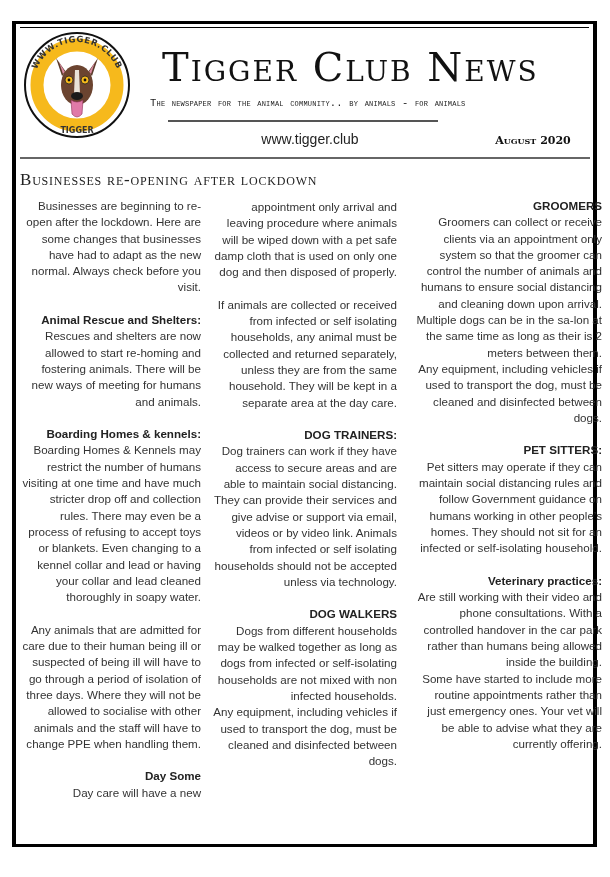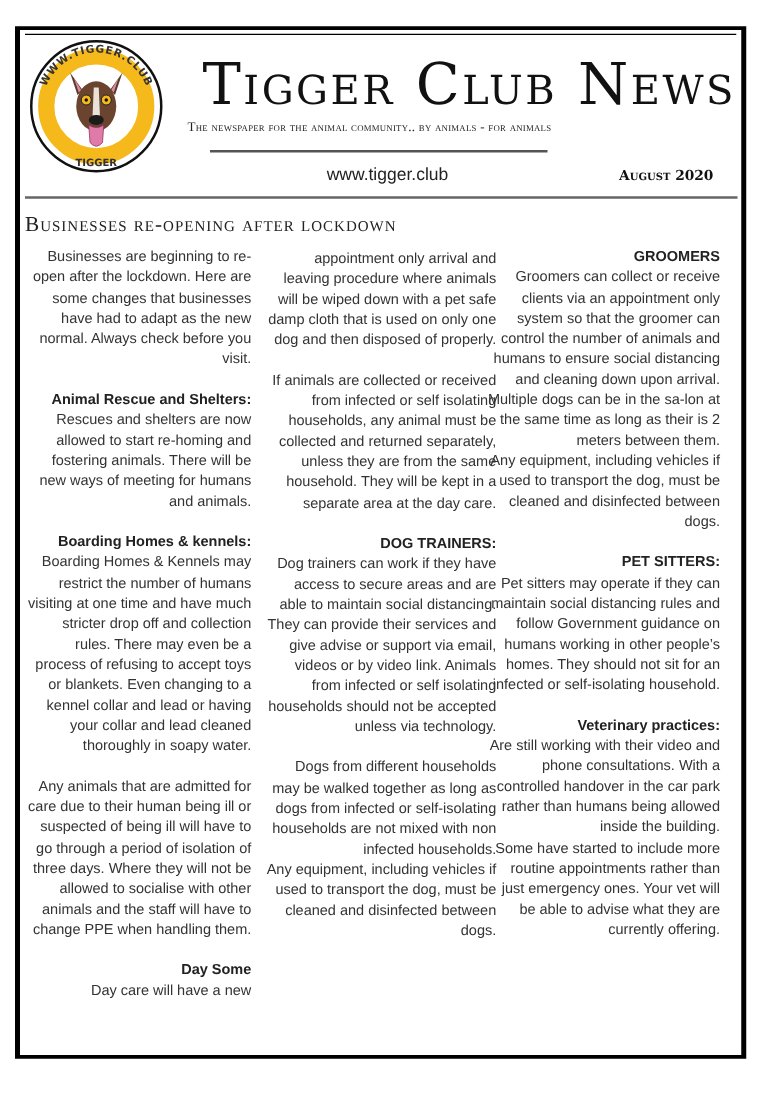--- a/index.html
+++ b/index.html
@@ -14,25 +14,25 @@
     }
     .frame::before {
       content: ""; position: absolute; left: 4px; right: 4px; top: 3px; height: 1px; background: #000;
     }
     .logo {
       position: absolute; left: 22px; top: 30px; width: 110px; height: 110px;
     }
     .title {
       position: absolute; left: 162px; top: 42px; width: 420px;
       font-family: "DejaVu Serif", serif; font-variant: small-caps;
-      font-size: 46px; letter-spacing: 2px; color: #111; line-height: 50px; white-space: nowrap;
+      font-size: 40px; letter-spacing: 2px; color: #111; line-height: 50px; white-space: nowrap;
     }
     .subtitle {
       position: absolute; left: 150px; top: 97px; width: 430px;
-      font-family: Liberation Serif, serif; font-variant: small-caps;
+      font-family: Liberation Mono, monospace; font-variant: small-caps;
       font-size: 10.5px; color: #222; white-space: nowrap; letter-spacing: 0.2px;
     }
     .rule-short { position: absolute; left: 168px; top: 120px; width: 270px; height: 2px; background: #555; }
     .website {
       position: absolute; left: 240px; top: 131px; width: 140px; text-align: center;
       font-family: "Liberation Sans", sans-serif; font-size: 14px; color: #222;
     }
     .date {
       position: absolute; left: 488px; top: 134px; width: 90px; text-align: center;
       font-family: "DejaVu Serif", serif; font-variant: small-caps; font-weight: bold;
@@ -43,21 +43,21 @@
       position: absolute; left: 20px; top: 170px; width: 570px; 
       font-family: Liberation Serif, serif; font-variant: small-caps;
       font-size: 17px; letter-spacing: 0.8px; color: #222;
     }
     .col {
       position: absolute; top: 198px;
       font-family: "Liberation Sans", sans-serif; font-size: 11.6px; line-height: 16.3px; color: #333; text-align: right;
     }
     .col1 { left: 21px; width: 180px; }
     .col2 { left: 212px; width: 185px; top: 199px; }
-    .col3 { left: 390px; width: 186px; }
+    .col3 { left: 416px; width: 186px; }
     .col p { margin: 0 0 16.3px 0; }
     .col p.tight { margin: 0; }
     .col h4 { margin: 0; font-size: 11.6px; line-height: 16.3px; font-weight: bold; color: #222; }
   </style>
 </head>
 <body>
 
 <div class="frame"></div>
 
 <svg class="logo" viewBox="0 0 110 110">
@@ -105,20 +105,21 @@
   <p>Any animals that are admitted for care due to their human being ill or suspected of being ill will have to go through a period of isolation of three days. Where they will not be allowed to socialise with other animals and the staff will have to change PPE when handling them.</p>
   <h4>Day Some</h4>
   <p class="tight">Day care will have a new</p>
 </div>
 
 <div class="col col2">
   <p>appointment only arrival and leaving procedure where animals will be wiped down with a pet safe damp cloth that is used on only one dog and then disposed of properly.</p>
   <p>If animals are collected or received from infected or self isolating households, any animal must be collected and returned separately, unless they are from the same household. They will be kept in a separate area at the day care.</p>
   <h4>DOG TRAINERS:</h4>
   <p>Dog trainers can work if they have access to secure areas and are able to maintain social distancing. They can provide their services and give advise or support via email, videos or by video link. Animals from infected or self isolating households should not be accepted unless via technology.</p>
+  <h4>DOG WALKERS</h4>
   <p class="tight">Dogs from different households may be walked together as long as dogs from infected or self-isolating households are not mixed with non infected households.</p>
   <p class="tight">Any equipment, including vehicles if used to transport the dog, must be cleaned and disinfected between dogs.</p>
 </div>
 
 <div class="col col3">
   <h4>GROOMERS</h4>
   <p class="tight">Groomers can collect or receive clients via an appointment only system so that the groomer can control the number  of animals and humans to ensure social distancing and cleaning down upon arrival.</p>
   <p class="tight">Multiple dogs can be in the sa-lon at the same time as long as their is 2 meters between them.</p>
   <p>Any equipment, including vehicles if used to transport the dog, must be cleaned and disinfected between dogs.</p>
   <h4>PET SITTERS:</h4>

